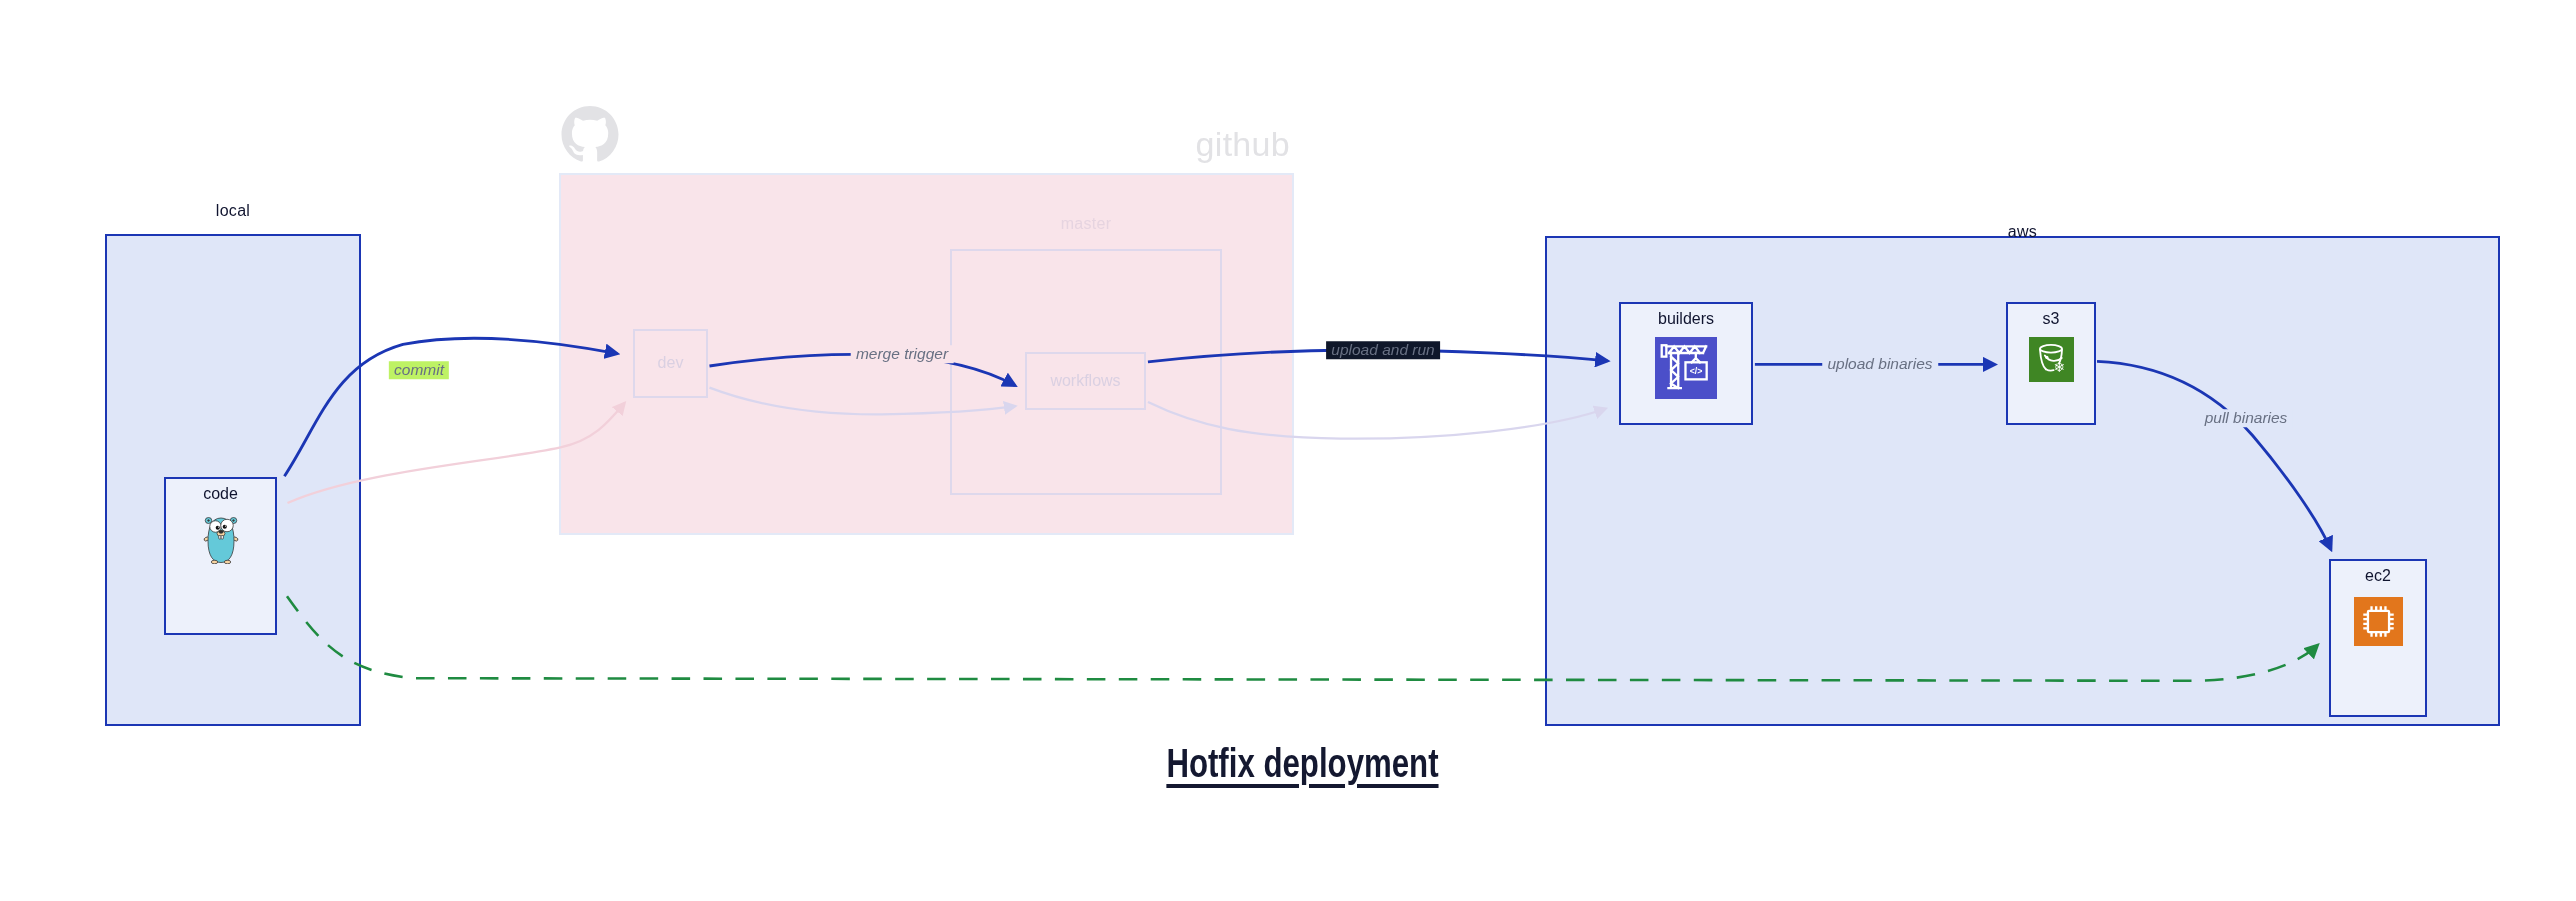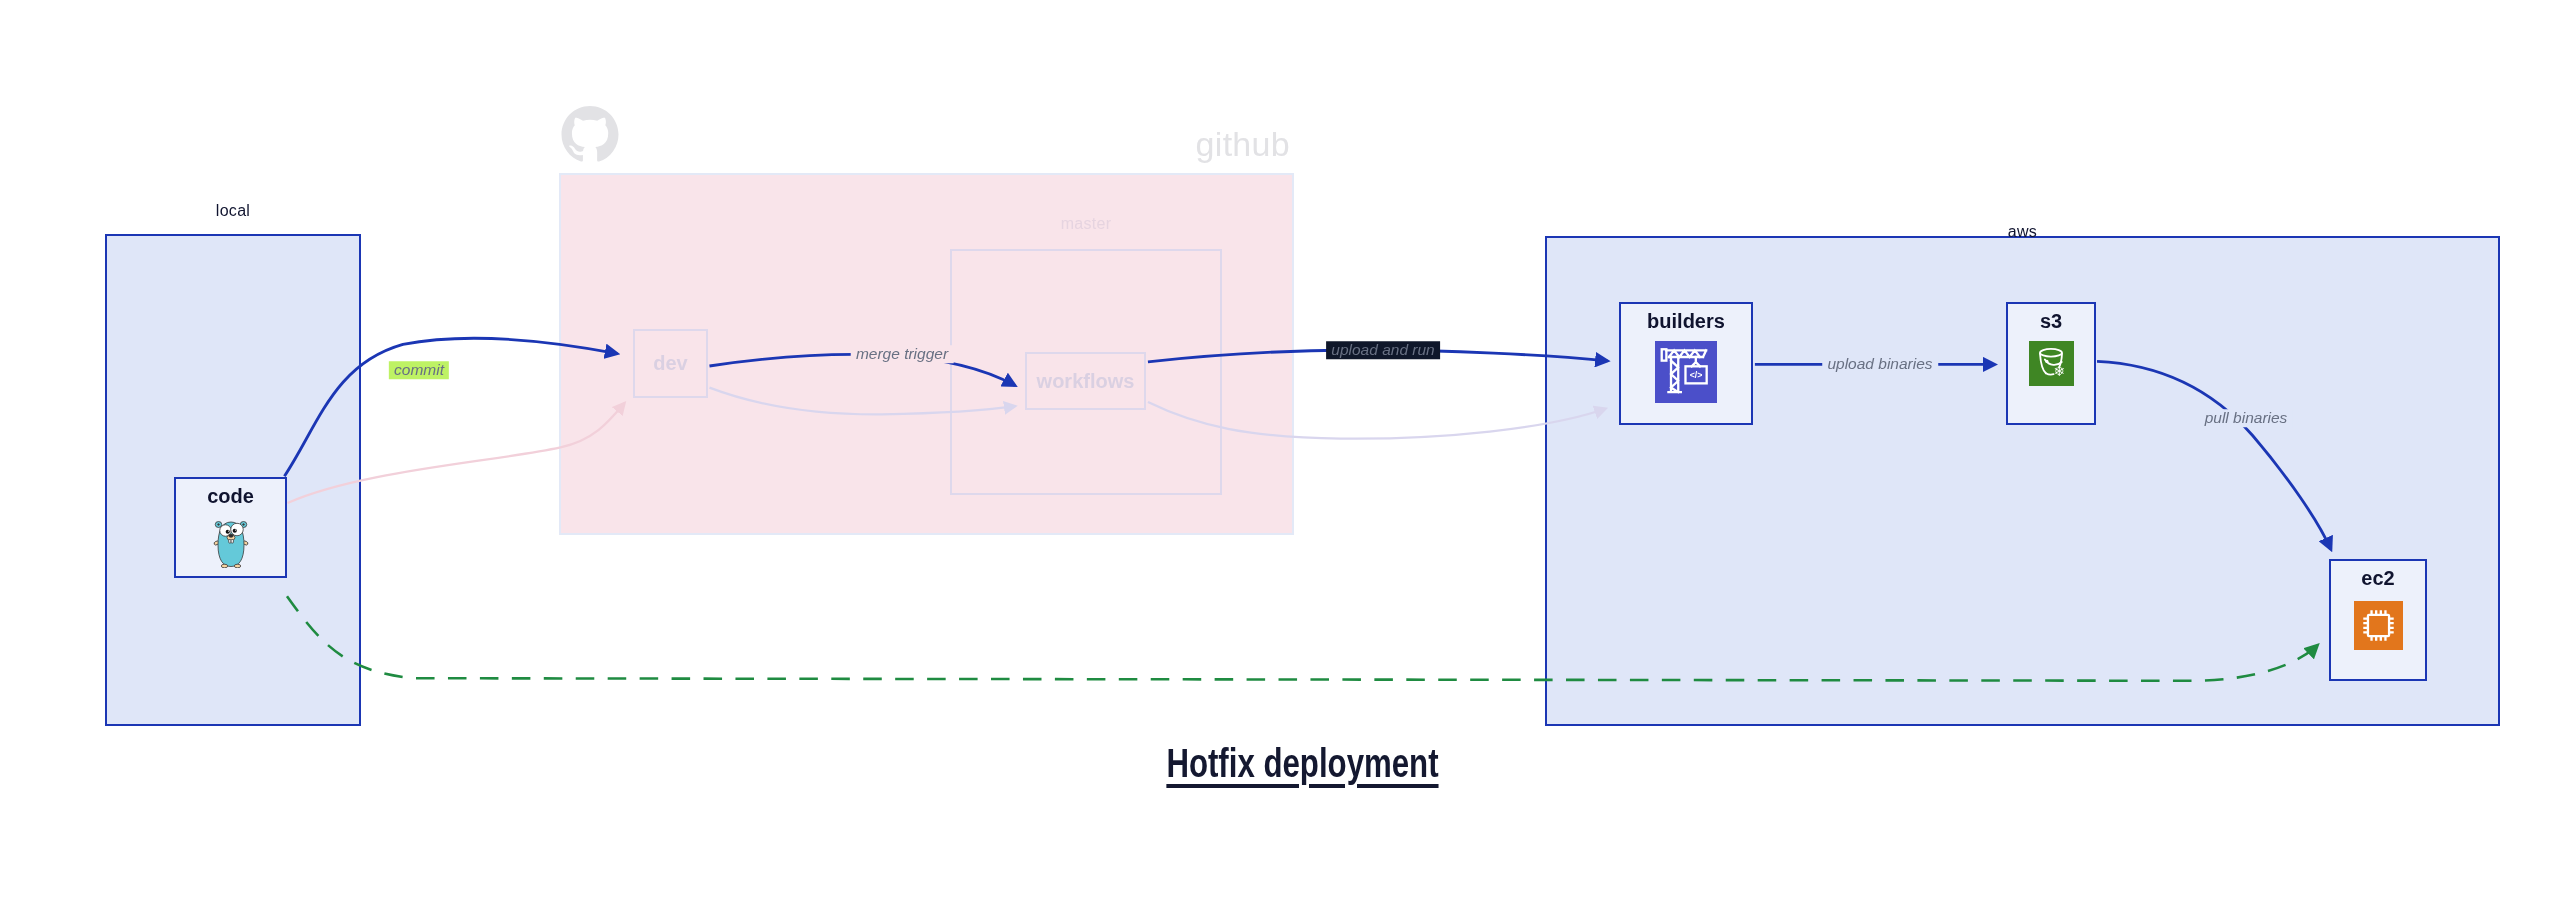--- a/index.html
+++ b/index.html
@@ -22,31 +22,31 @@
   #lbl-aws{left:1545px;top:204px;width:955px;margin-top:19px;}
   #lbl-github{left:1037px;top:125px;width:253px;text-align:right;font-size:34px;color:var(--gray-text,#e2e2e5);}
   #lbl-master{left:950px;top:215px;width:272px;color:var(--master-text,#e6d4e0);z-index:2;}
 
   #github-logo{position:absolute;left:561px;top:106px;z-index:1;}
 
   
   .node{position:absolute;box-sizing:border-box;background:var(--node-fill,#edf1fb);
         border:2.6px solid var(--blue,#1b36b4);z-index:3;display:flex;flex-direction:column;
         align-items:center;padding-top:6.2px;gap:8.2px;}
-  .node-label{font-size:20px;font-weight:bold;color:var(--ink,#10142f);line-height:1.15;}
+  .node-label{font-size:16px;font-weight:normal;color:var(--ink,#10142f);line-height:1.15;}
   .faded-node{position:absolute;box-sizing:border-box;border:2.1px solid var(--faded-border,#ded8ec);
         z-index:3;display:flex;align-items:center;justify-content:center;}
   .faded-node .node-label{color:var(--faded-text,#dad0e2);}
 
-  #node-code{left:174px;top:477px;width:113px;height:101px;}
+  #node-code{left:164px;top:477px;width:113px;height:158px;}
   #node-dev{left:633px;top:329px;width:75px;height:69px;}
   #node-workflows{left:1025px;top:352px;width:121px;height:58px;}
   #node-builders{left:1619px;top:302px;width:134px;height:123px;}
   #node-s3{left:2006px;top:302px;width:90px;height:123px;}
-  #node-ec2{left:2329px;top:559px;width:98px;height:122px;padding-top:6.2px;gap:11.3px;}
+  #node-ec2{left:2329px;top:559px;width:98px;height:158px;padding-top:6.2px;gap:11.3px;}
 
   .icon-tile{display:block;}
 
   
   #edges{position:absolute;left:0;top:0;z-index:4;pointer-events:none;}
   .e-blue{stroke:var(--blue,#1b36b4);stroke-width:5.5;fill:none;}
   .e-green{stroke:var(--green,#1f8b41);stroke-width:5;fill:none;stroke-dasharray:36 26;}
   .e-pink{stroke:var(--faded-pink-edge,#f2d0da);stroke-width:4.5;fill:none;}
   .e-lav{stroke:var(--faded-lavender-edge,#d9d6ee);stroke-width:4.5;fill:none;}
   #mBlue path{fill:var(--blue,#1b36b4);}

